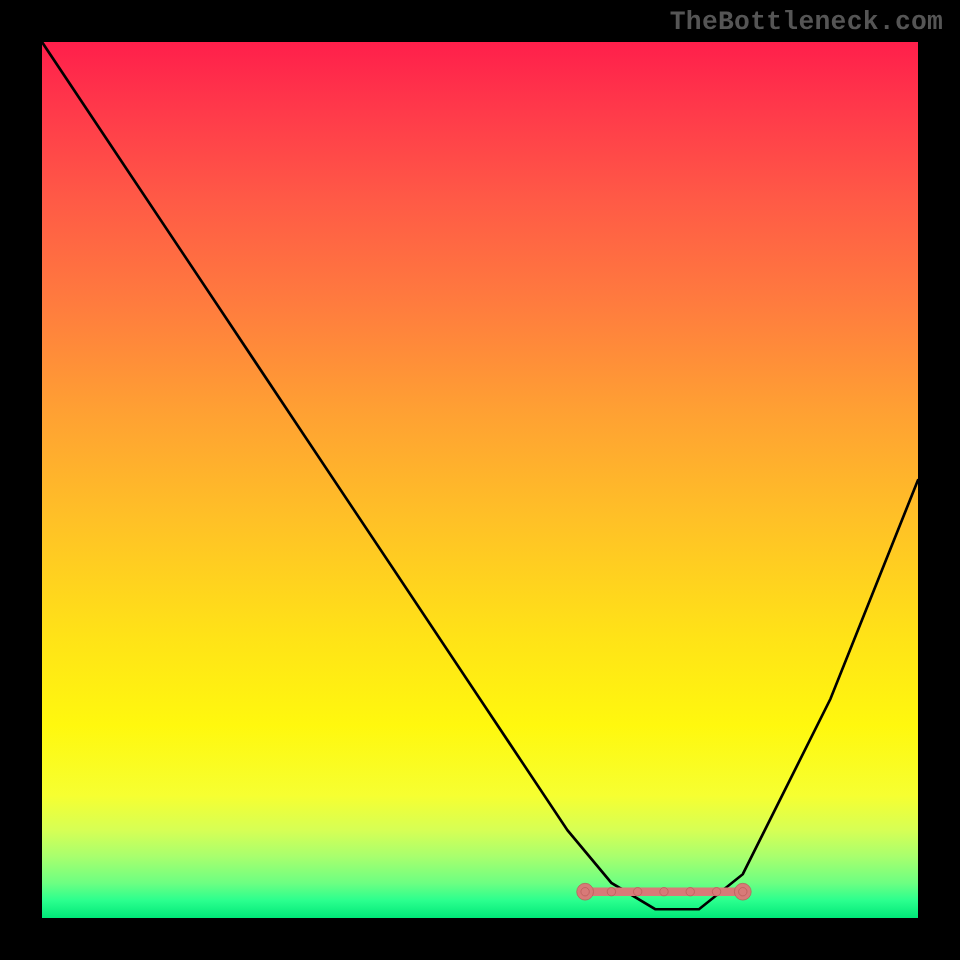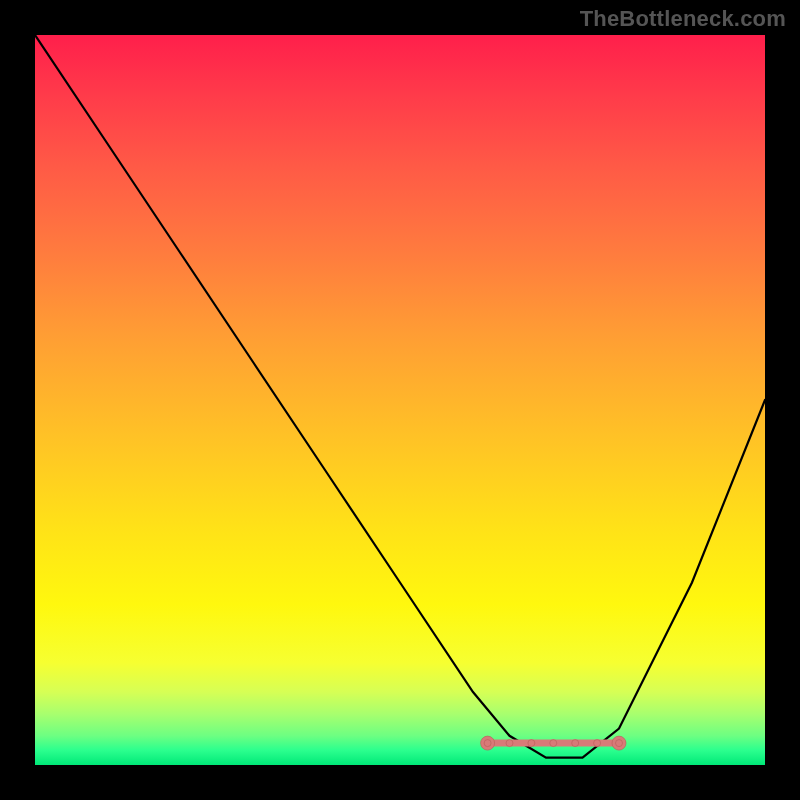--- a/index.html
+++ b/index.html
@@ -19,20 +19,21 @@
   .watermark {
     position: absolute;
     top: 6px;
     right: 14px;
     color: #555;
     font-size: 22px;
     font-weight: 600;
     letter-spacing: 0.2px;
     z-index: 10;
     user-select: none;
+    font-family: Liberation Mono, monospace;
   }
   .plot-frame {
     position: absolute;
     left: 35px;
     top: 35px;
     width: 730px;
     height: 730px;
     background: #000;
   }
   .gradient {

